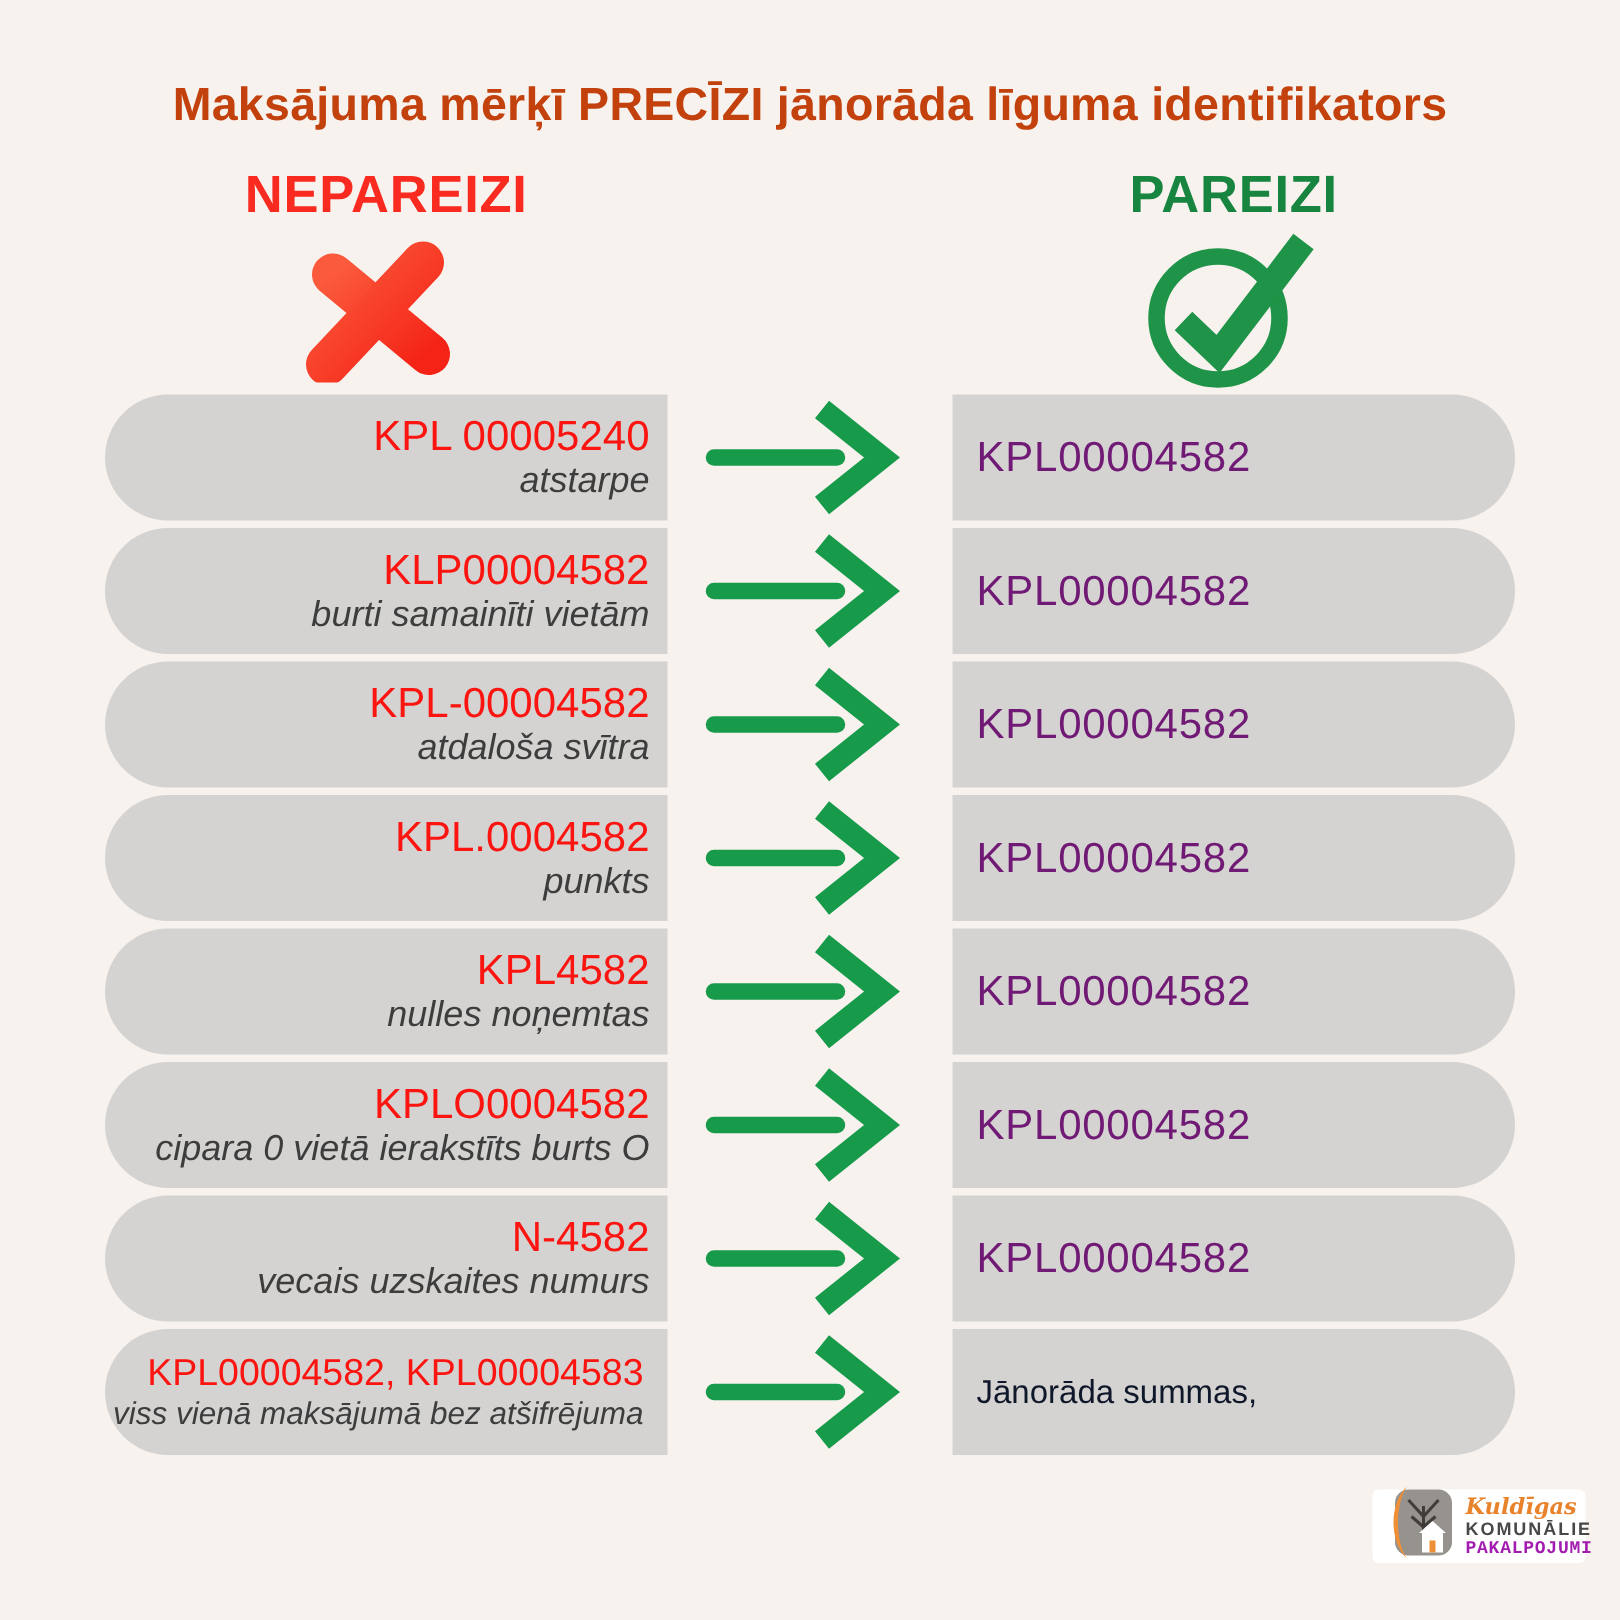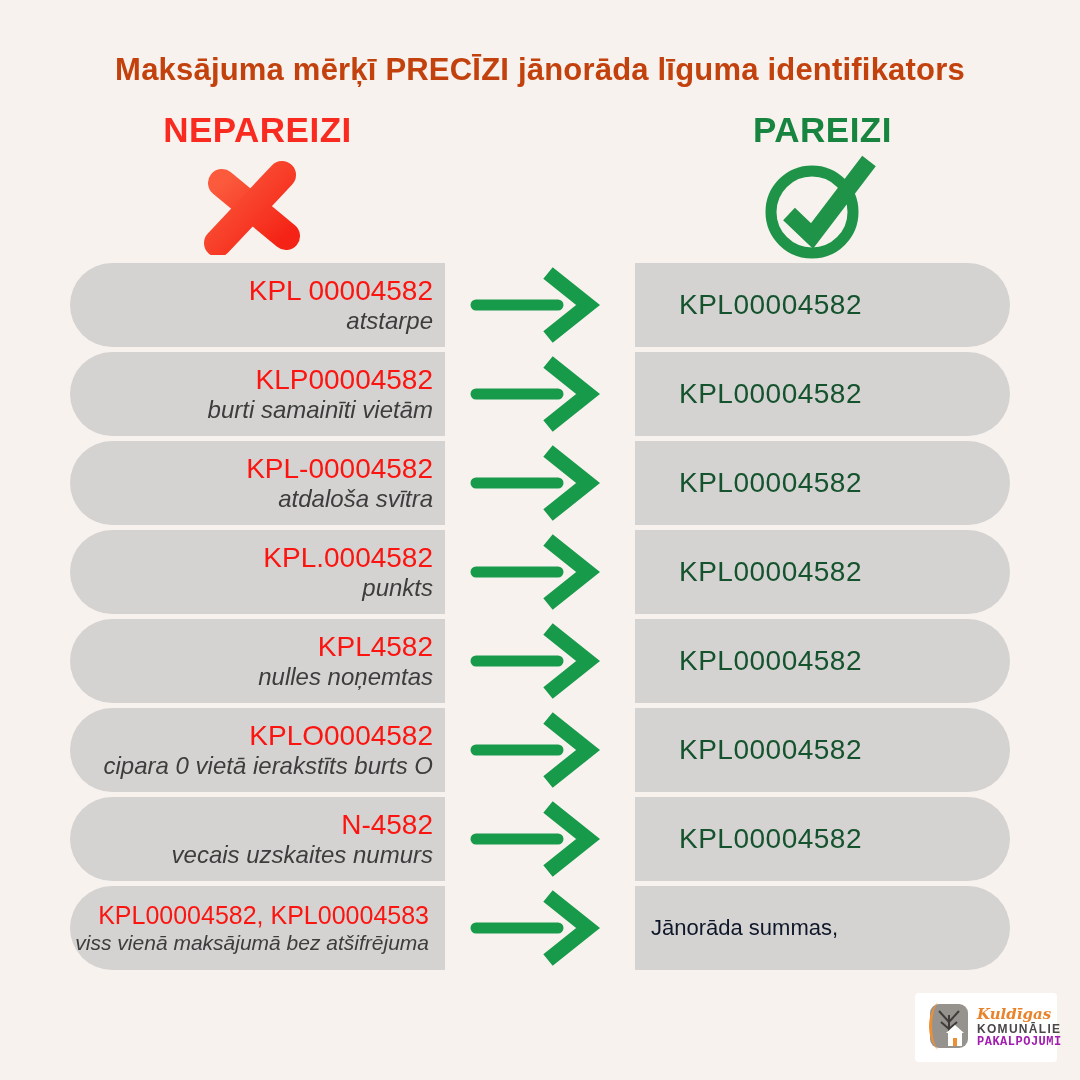--- a/index.html
+++ b/index.html
@@ -37,29 +37,29 @@
   }
   .cell-correct {
     width:375px; box-sizing:border-box;
     background:#d4d3d1; border-radius:0 42px 42px 0;
     display:flex; flex-direction:column; justify-content:center; align-items:flex-start;
     padding-left:16px; padding-right:10px;
   }
 
   .wrong-code { font-size:28px; font-weight:500; color:#fb1410; line-height:1.15; white-space:nowrap; }
   .reason     { font-size:24px; font-style:italic; color:#3d3d3d; line-height:1.2; white-space:nowrap; }
-  .correct-code { font-size:28px; color:#14532d; letter-spacing:0.5px;margin-left:28px; }
+  .correct-code { font-size:28px; color:#701a75; letter-spacing:0.5px; }
 
   .row.compact .cell-wrong { padding-right:16px; padding-left:4px; }
   .row.compact .wrong-code { font-size:25px; }
   .row.compact .reason     { font-size:21px; }
   .correct-multi { font-size:22px; color:#0f172a; line-height:1.4; }
 
   .logo-card {
-    position:absolute; left:915px; top:993px; width:142px; height:69px;
+    position:absolute; left:915px; top:993px; width:142px; height:49px;
     background:#ffffff; border-radius:4px;
     display:flex; align-items:center; box-sizing:border-box;
     padding:6px 6px 6px 8px; gap:6px;
   }
   .logo-text { display:flex; flex-direction:column; line-height:1.02; }
   .logo-name {
     font-family:"DejaVu Serif", serif; font-style:italic; font-weight:bold;
     color:#e8832c; font-size:15px; margin-bottom:1px;
   }
   .logo-line2 { font-size:12px; font-weight:800; color:#4a4846; letter-spacing:1.3px; }
@@ -92,21 +92,21 @@
     <svg width="118" height="110" viewBox="0 0 118 110">
       <circle cx="50" cy="62" r="41" fill="none" stroke="#1f9347" stroke-width="11"></circle>
       <path d="M27,64 L50,86 L107,11" fill="none" stroke="#1f9347" stroke-width="17" stroke-linecap="butt" stroke-linejoin="miter"></path>
     </svg>
   </div>
 
   <div class="rows">
 
     <div class="row">
       <div class="cell-wrong">
-        <span class="wrong-code">KPL 00004582</span>
+        <span class="wrong-code">KPL 00005240</span>
         <span class="reason">atstarpe</span>
       </div>
       <div class="cell-mid">
         <svg width="140" height="84" viewBox="0 0 140 84">
             <line x1="6" y1="42" x2="88" y2="42" stroke="#189a4b" stroke-width="11" stroke-linecap="round"></line>
             <polyline points="78,10 118,42 78,74" fill="none" stroke="#189a4b" stroke-width="15"></polyline>
           </svg>
       </div>
       <div class="cell-correct">
         <span class="correct-code">KPL00004582</span>

